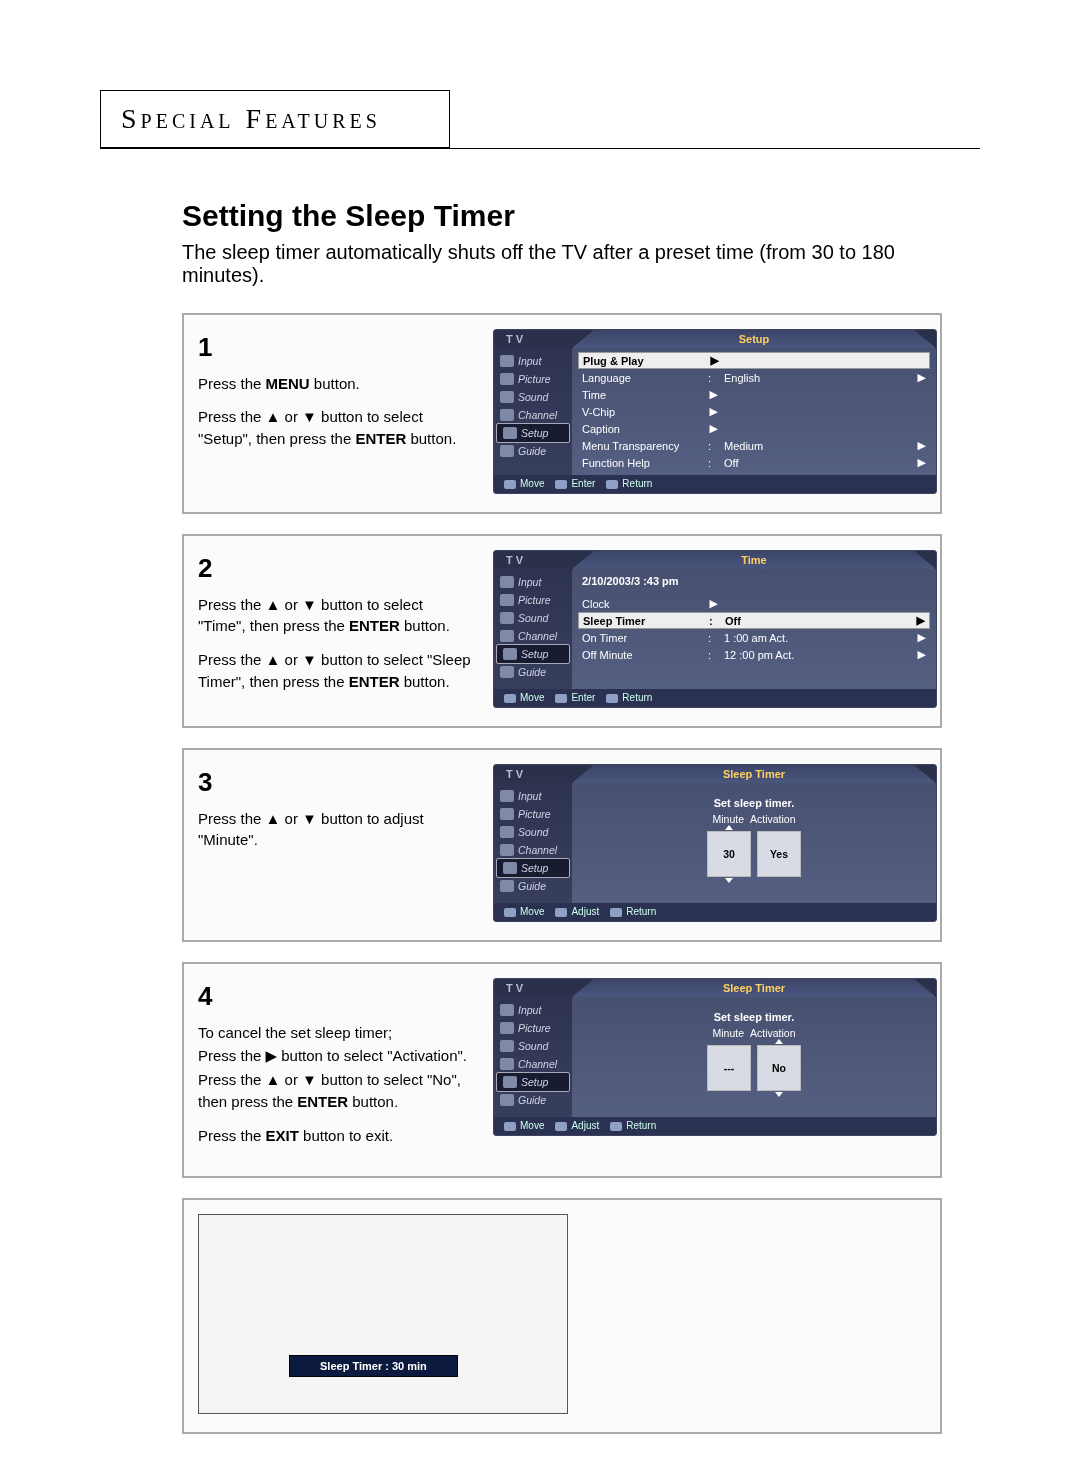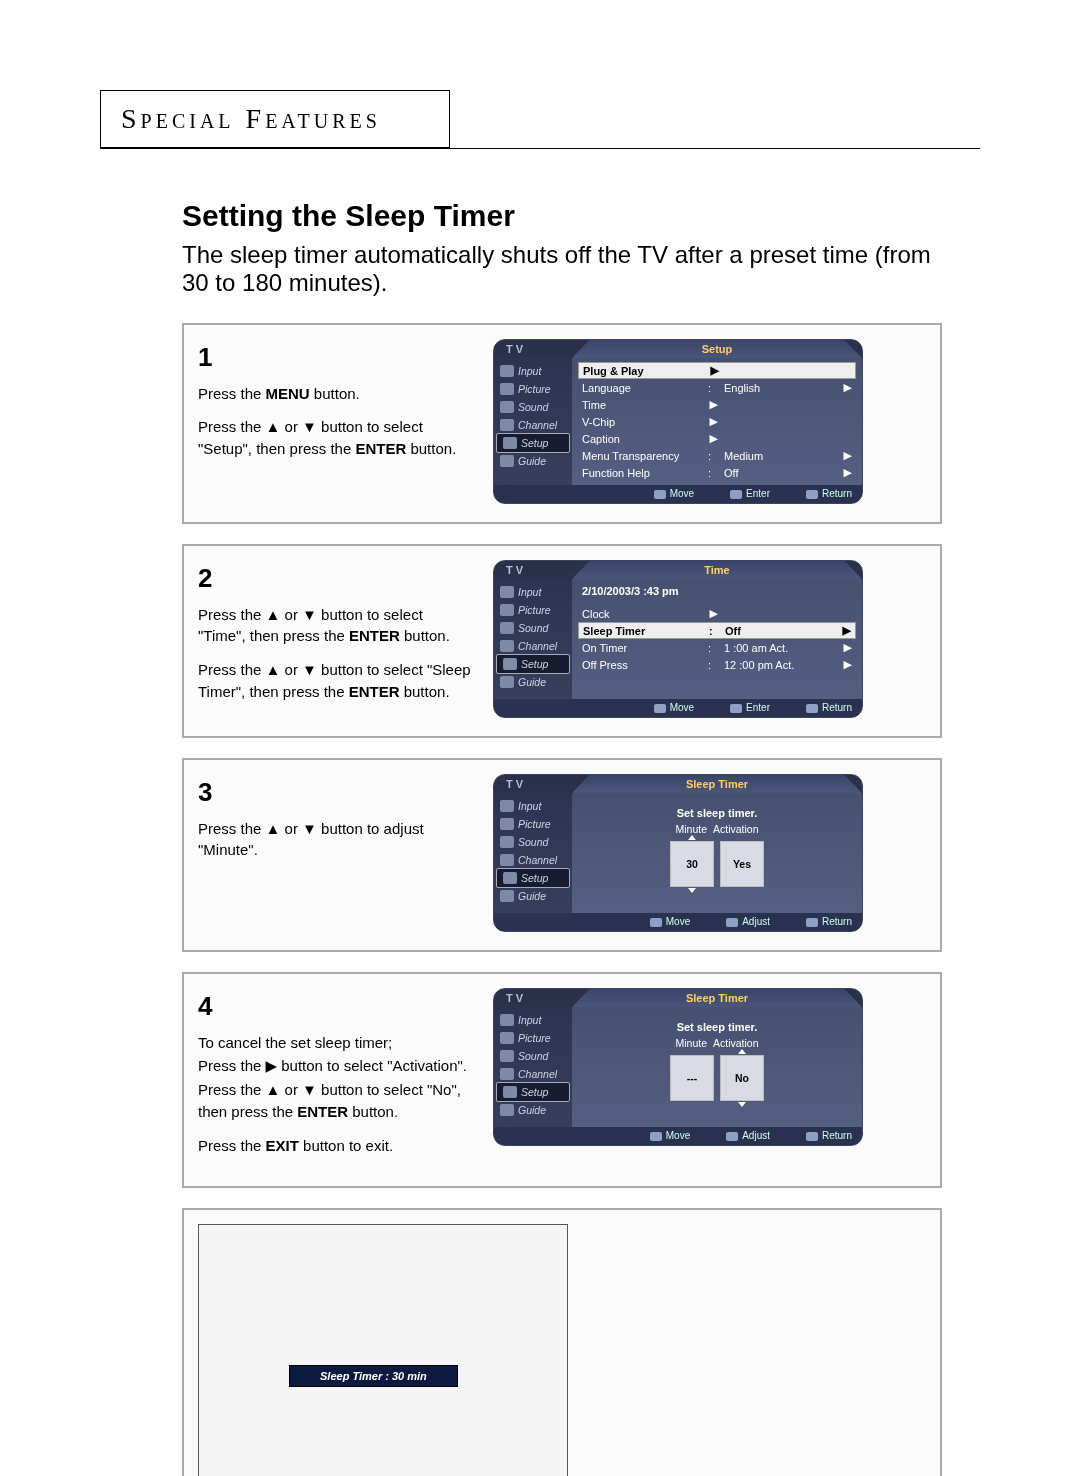--- a/index.html
+++ b/index.html
@@ -32,21 +32,21 @@
     width: 760px;
   }
   h1 {
     font-family: Arial, Helvetica, sans-serif;
     font-weight: 900;
     font-size: 30px;
     margin: 0 0 8px 0;
   }
   .intro {
     font-family: Arial, Helvetica, sans-serif;
-    font-size: 24px;
+    font-size: 20px;
     margin: 0 0 26px 0;
   }
   .stepbox {
     border: 2px solid #aaa;
     background: #fbfbfb;
     margin-bottom: 20px;
     padding: 14px 14px 18px 14px;
     display: flex;
     gap: 20px;
     position: relative;
@@ -67,26 +67,26 @@
   }
   .step-text p { margin: 0 0 12px 0; }
   .step-text strong { font-weight: 700; }
   .step-text .alt-head { font-weight: 700; }
   .osd {
     flex: 1 1 auto;
     min-width: 370px;
   }
   
   .tvmenu {
-    width: 370px;
+    width: 444px;
     font-size: 11px;
     color: #ddd;
     background: linear-gradient(#2a2f4a, #3a425e);
     border: 1px solid #3d4460;
-    border-radius: 12px;
+    border-radius: 3px;
     overflow: hidden;
   }
   .tvmenu-head {
     display: flex;
     font-weight: 700;
     color: #b8bed8;
   }
   .tvmenu-head .tv {
     width: 78px;
     padding: 3px 0 3px 12px;
@@ -188,45 +188,43 @@
     position: absolute;
     left: 50%;
     transform: translateX(-50%);
     border-left: 4px solid transparent;
     border-right: 4px solid transparent;
   }
   .valuebox.with-carets::before { top: -7px; border-bottom: 5px solid #fff; }
   .valuebox.with-carets::after { bottom: -7px; border-top: 5px solid #fff; }
   .tvmenu-foot {
     display: flex;
-    justify-content: flex-end;
-    gap: 36px;
+    gap: 11px;
     padding: 3px 10px 4px 10px;
     background: #2b3150;
     font-size: 10px;
     color: #cfe;
   }
   .tvmenu-foot span::before {
     content: "";
     display: inline-block;
     width: 12px;
     height: 9px;
     background: #8fa0c5;
     border-radius: 2px;
     margin-right: 4px;
     vertical-align: middle;
   }
   
   .tvscreen {
     width: 370px;
-    height: 260px;
+    height: 200px;
     border: 1px solid #555;
     background: #f5f5f5;
     position: relative;
-    font-style: italic;
   }
   .sleep-banner {
     position: absolute;
     left: 90px;
     top: 140px;
     background: #0b1a3e;
     color: #fff;
     font-size: 11px;
     font-weight: 700;
     padding: 4px 30px;
@@ -383,21 +381,21 @@
                   <span class="val">Off</span>
                   <span class="caret">▶</span>
                 </div>
               <div class="mrow">
                   <span class="label">On Timer</span>
                   <span class="colon">:</span>
                   <span class="val">1 :00  am Act.</span>
                   <span class="caret">▶</span>
                 </div>
               <div class="mrow">
-                  <span class="label">Off Press</span>
+                  <span class="label">Off Minute</span>
                   <span class="colon">:</span>
                   <span class="val">12 :00  pm Act.</span>
                   <span class="caret">▶</span>
                 </div>
             </div>
           </div>
           <div class="tvmenu-foot">
             <span>Move</span>
             <span>Enter</span>
             <span>Return</span>

